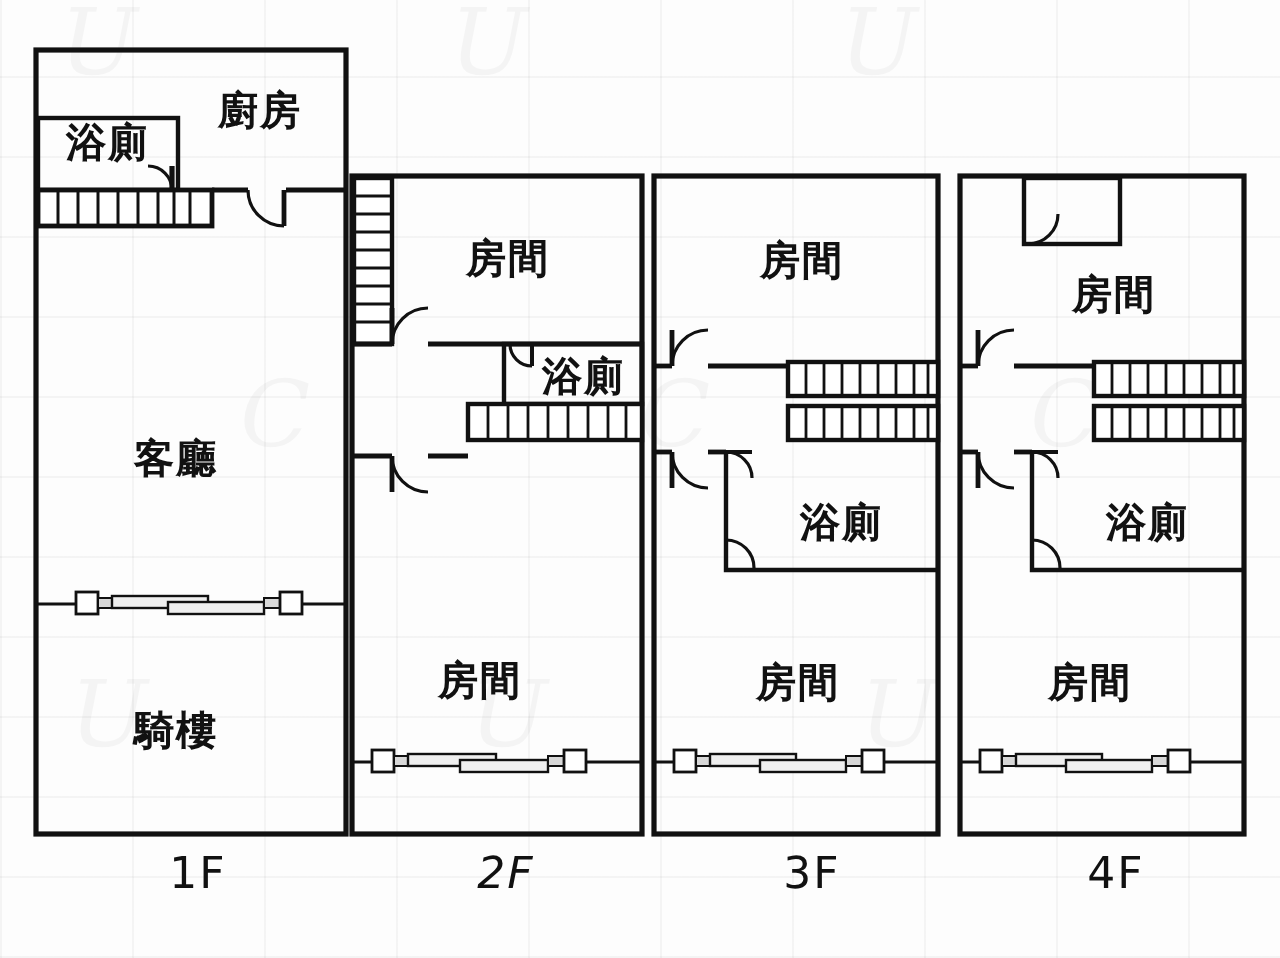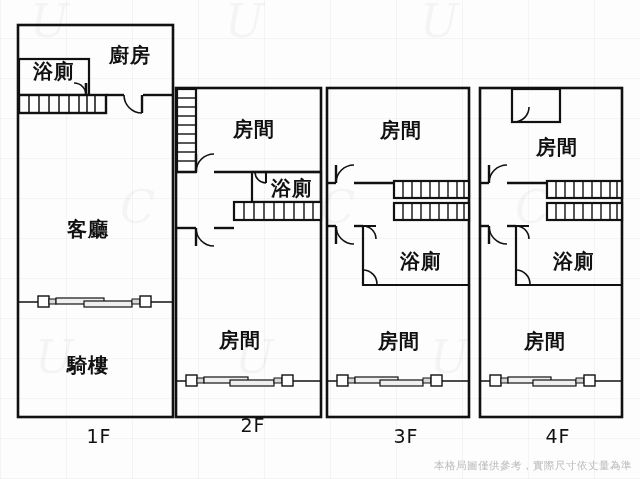--- a/index.html
+++ b/index.html
@@ -35,21 +35,21 @@
     position:absolute;
     color:#111;
     font-weight:bold;
     font-family:"DejaVu Sans","Liberation Sans",sans-serif;
     white-space:nowrap;
     letter-spacing:1px;
   }
   .floor-label{
     position:absolute;
     color:#111;
-    font-size:19px;
+    font-size:22px;
     font-family:"DejaVu Sans","Liberation Sans",sans-serif;
     text-align:center;
     letter-spacing:1px;
   }
   .disclaimer{
     position:absolute;
     right:8px;bottom:6px;
     font-size:10.5px;
     color:#b9b9b9;
     letter-spacing:0.5px;
@@ -298,19 +298,18 @@
 
   <div class="room-label lbl-big" style="left:380px;top:117px;">房間</div>
   <div class="room-label lbl-mid" style="left:400px;top:248px;">浴廁</div>
   <div class="room-label lbl-big" style="left:378px;top:328px;">房間</div>
 
   <div class="room-label lbl-big" style="left:536px;top:134px;">房間</div>
   <div class="room-label lbl-mid" style="left:553px;top:248px;">浴廁</div>
   <div class="room-label lbl-big" style="left:524px;top:328px;">房間</div>
 
   <div class="floor-label" style="left:74px;top:425px;width:50px;">1F</div>
-  <div class="floor-label" style="left:228px;top:414px;width:50px;">2F</div>
+  <div class="floor-label" style="left:228px;top:425px;width:50px;font-style:italic;">2F</div>
   <div class="floor-label" style="left:381px;top:425px;width:50px;">3F</div>
   <div class="floor-label" style="left:533px;top:425px;width:50px;">4F</div>
 
-  <div class="disclaimer">本格局圖僅供參考，實際尺寸依丈量為準</div>
 
 </div>
 
 </body></html>

